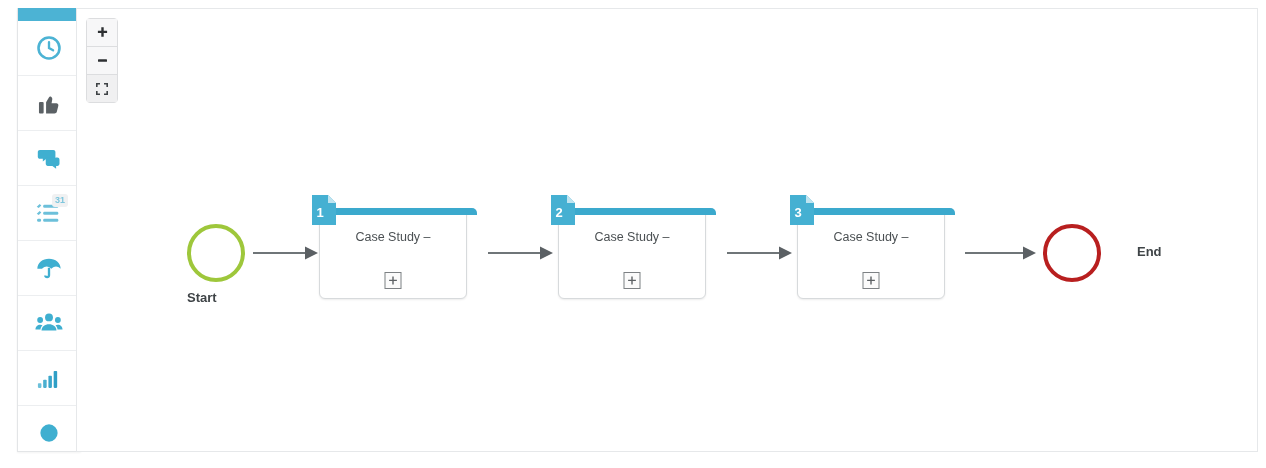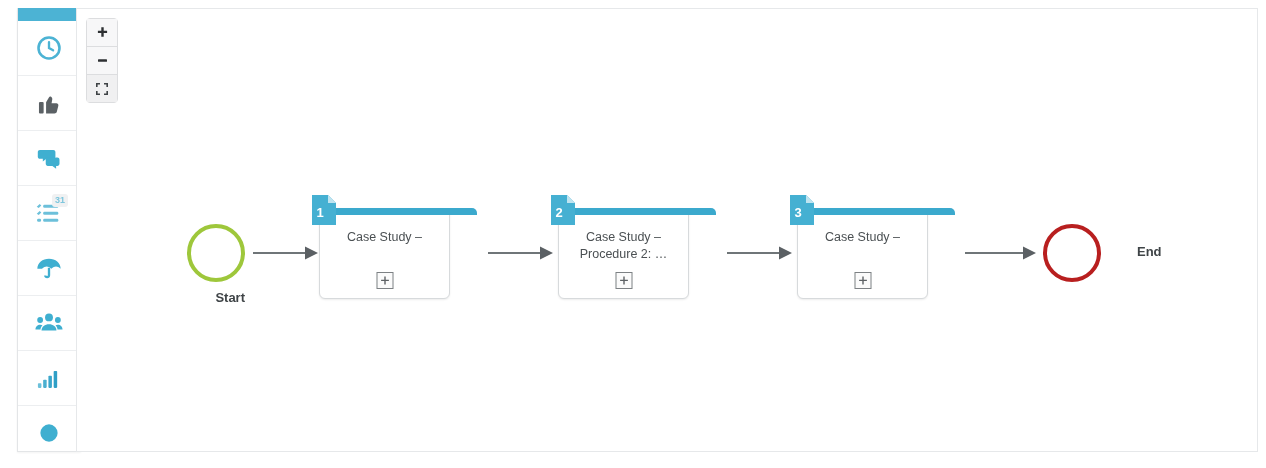--- a/index.html
+++ b/index.html
@@ -109,27 +109,27 @@
   #end-circle   { border: 4px solid #b81f1f; left: 966px; top: 215px; }
 
   .term-label {
     position: absolute;
     font-size: 13px;
     color: #3f4447;
     font-weight: bold;
     font-family: "Liberation Sans", sans-serif;
     white-space: nowrap;
   }
-  #start-label { left: 110px; top: 281px; width: 58px; text-align: right; }
+  #start-label { left: 110px; top: 281px; width: 58px; text-align: left; }
   #end-label   { left: 1060px; top: 235px; }
 
   
   .card {
     position: absolute;
-    width: 131px;
+    width: 148px;
     height: 91px;
     top: 199px;
     background: #ffffff;
     border: 1px solid #d7dadc;
     border-radius: 6px;
     box-sizing: border-box;
     box-shadow: 0 1px 2px rgba(0,0,0,0.08);
   }
   .card-topbar {
     position: absolute;
@@ -310,21 +310,20 @@
     <svg class="card-badge" style="left:235px;" viewBox="0 0 24 30">
       <path d="M0 0h16l8 8v22H0z" fill="#45b0d2"></path>
       <path d="M16 0l8 8h-8z" fill="#bfe4f0"></path>
       <text x="8" y="22" font-family="Liberation Sans, sans-serif" font-size="13" font-weight="bold" fill="#ffffff" text-anchor="middle">1</text>
     </svg>
 
     <div class="card" style="left:481px;">
       <div class="card-topbar"></div>
       <div class="card-text">
         <div>Case Study –</div>
-        <div>Procedure 2: …</div>
       </div>
       <div class="card-expand">
         <svg width="9" height="9" viewBox="0 0 9 9">
           <path d="M3.8 0.6h1.4v3.1h3.2v1.4H5.2v3.3H3.8V5.1H0.6V3.7h3.2z" fill="#5e6265"></path>
         </svg>
       </div>
     </div>
     <svg class="card-badge" style="left:474px;" viewBox="0 0 24 30">
       <path d="M0 0h16l8 8v22H0z" fill="#45b0d2"></path>
       <path d="M16 0l8 8h-8z" fill="#bfe4f0"></path>

